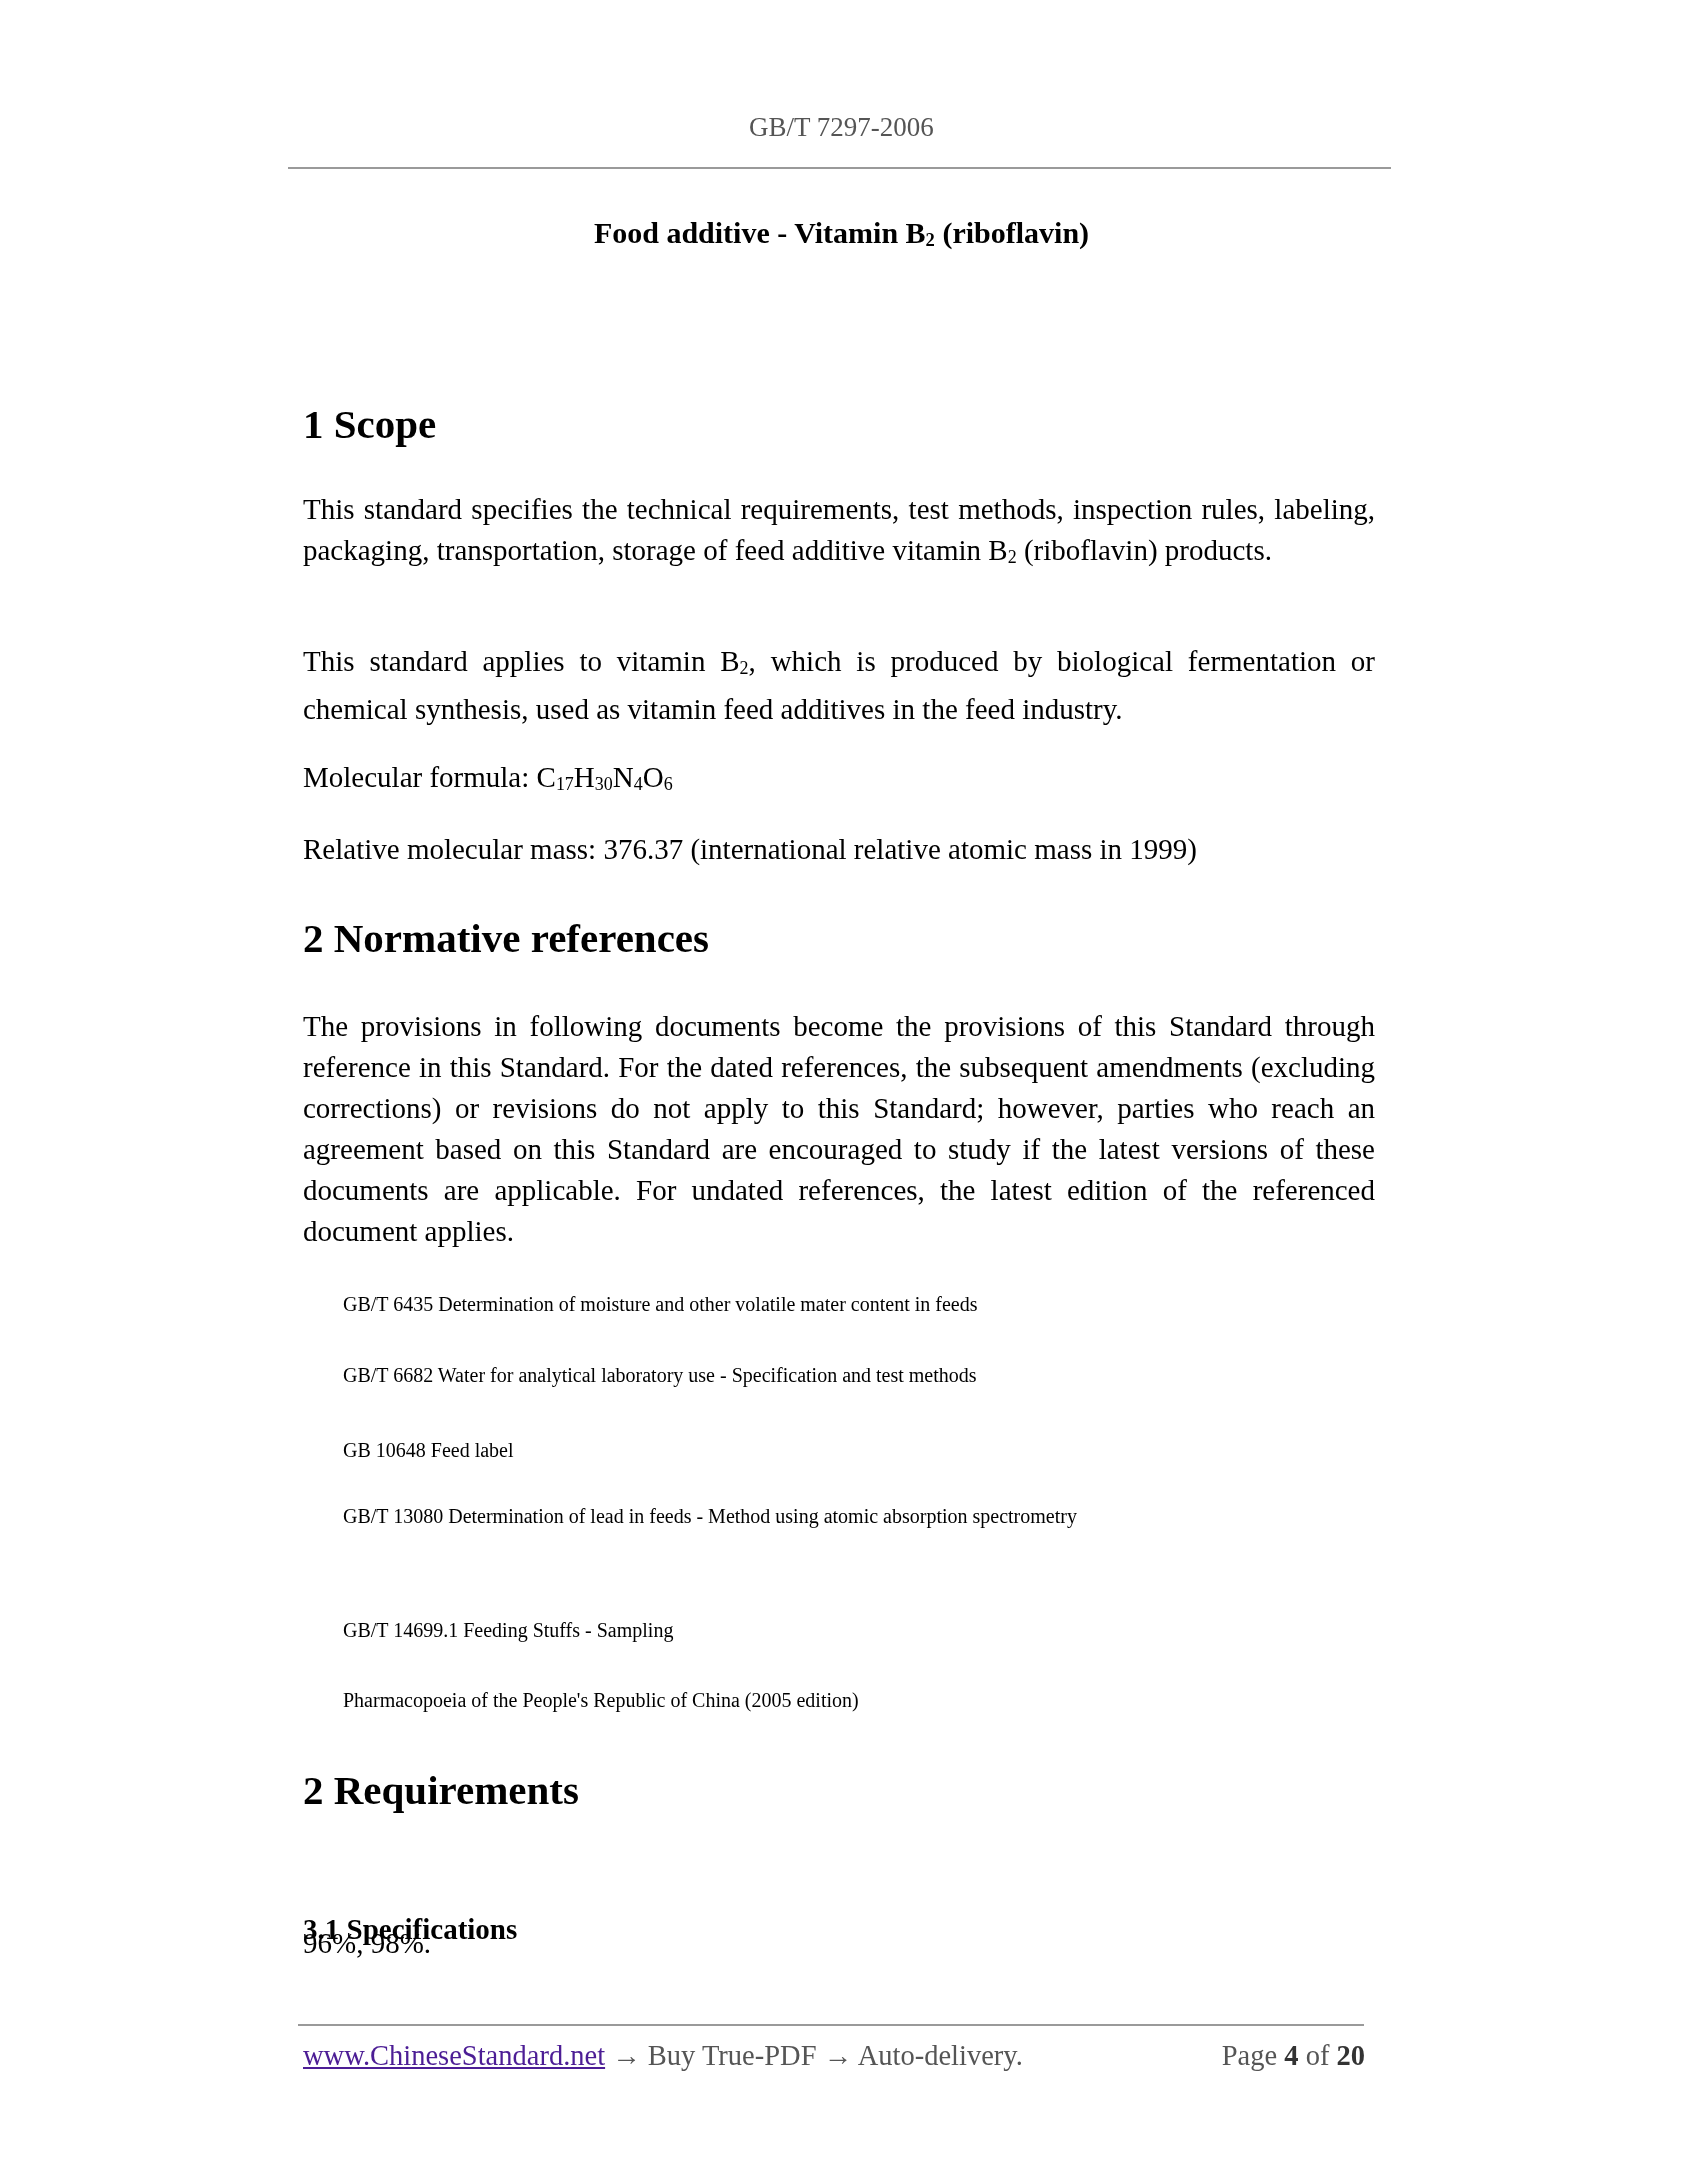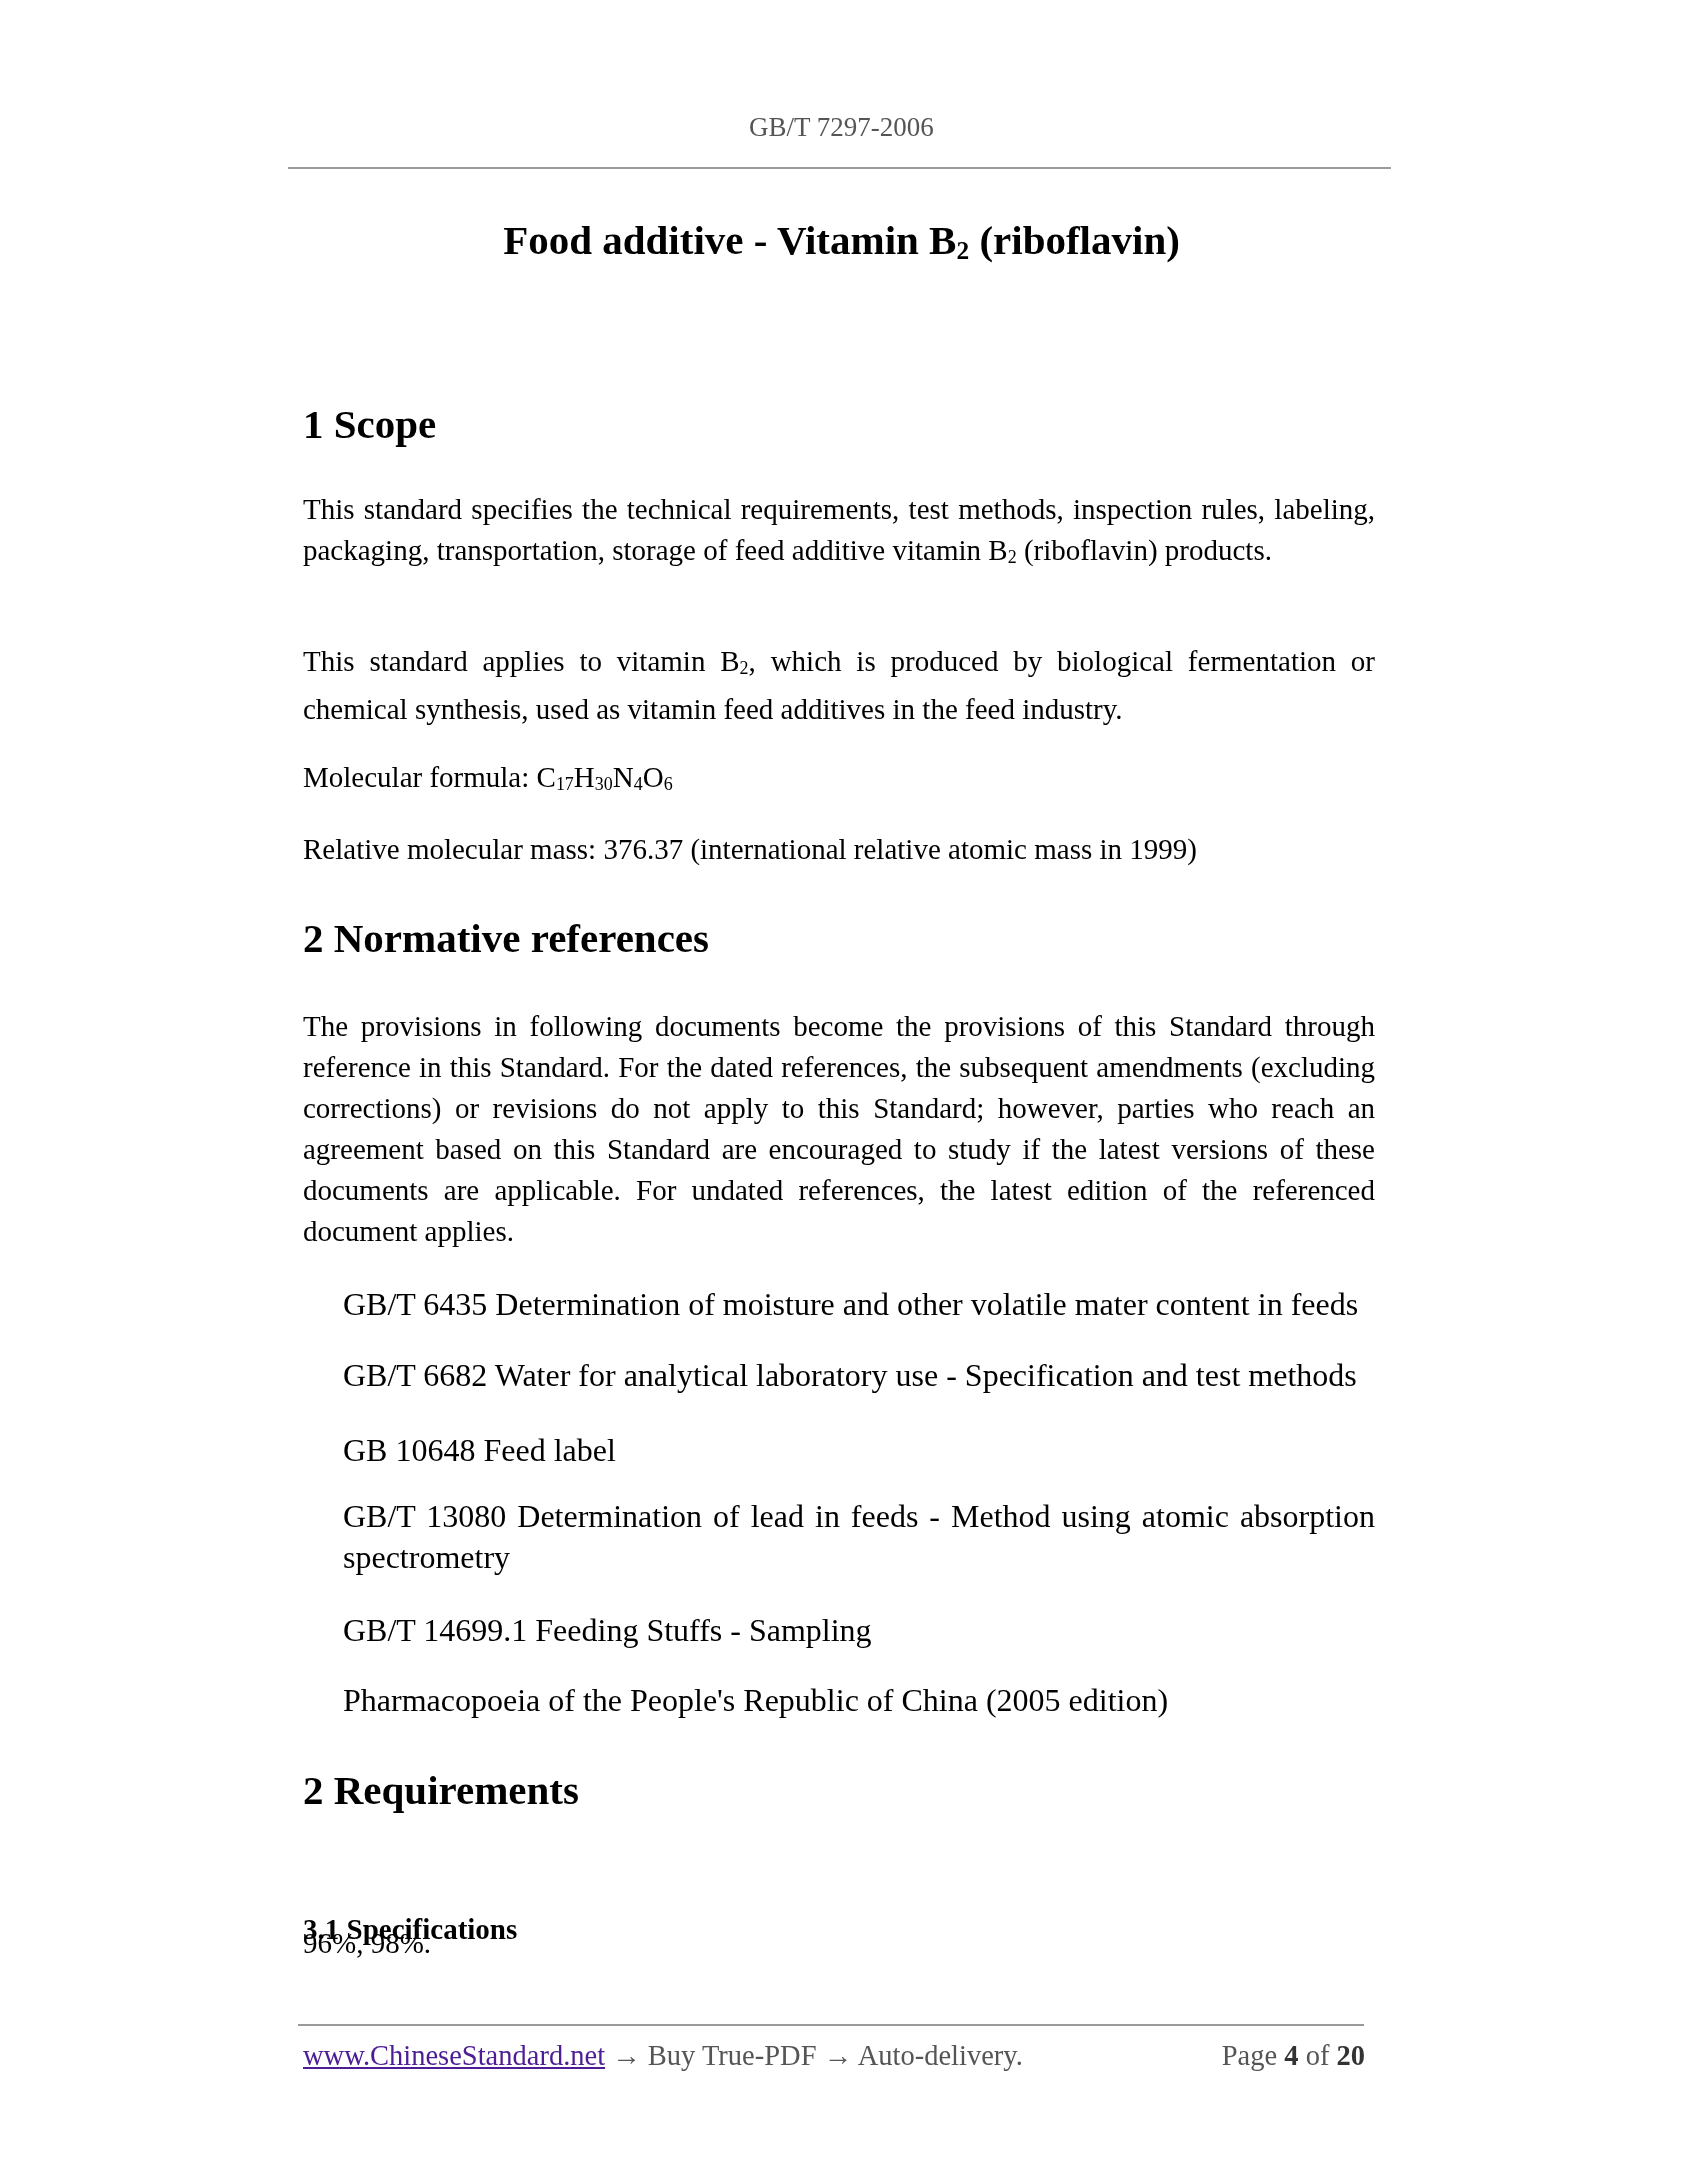--- a/index.html
+++ b/index.html
@@ -5,28 +5,28 @@
   html, body { margin: 0; padding: 0; background: #ffffff; }
   body { width: 1683px; height: 2177px; position: relative; overflow: hidden;
          font-family: "Liberation Serif", "DejaVu Serif", serif; color: #000; }
   .page { position: absolute; left: 0; top: 0; width: 1560px; height: 2177px; margin-top: 15px; }
 
   .header-text { position: absolute; top: 97px; left: 0; width: 1683px; text-align: center;
                  font-size: 27px; color: #555; }
   .header-rule { position: absolute; top: 152px; left: 288px; width: 1103px; height: 1.7px; background: #9a9a9a; }
 
   .doc-title { position: absolute; top: 201px; left: 0; width: 1683px; text-align: center;
-               font-size: 41px; font-weight: bold; }
+               font-size: 30px; font-weight: bold; }
   .sub { font-size: 0.62em; vertical-align: -0.18em; }
 
   .content { position: absolute; left: 303px; width: 1072px; }
   h2 { margin: 0; font-size: 41px; font-weight: bold; }
   h3 { margin: 0; font-size: 29px; font-weight: bold; }
   p { margin: 0; font-size: 29px; line-height: 41px; text-align: justify; }
-  .ref { position: absolute; left: 343px; width: 1032px; font-size: 32px; line-height: 41px; text-align: justify; }
+  .ref { position: absolute; left: 343px; width: 1032px; font-size: 20px; line-height: 41px; text-align: justify; }
 
   .footer-rule { position: absolute; top: 2009px; left: 298px; width: 1066px; height: 1.7px; background: #9a9a9a; }
   .footer { position: absolute; top: 2025px; left: 303px; width: 1062px; font-size: 28.5px; color: #555; }
   .footer a { color: #4c1d95; text-decoration: underline; }
   .footer-left { position: absolute; left: 0; top: 0; white-space: nowrap; }
   .footer-right { position: absolute; right: 0; top: 0; white-space: nowrap; }
   .footer-right b { color: #333; }
 </style>
 </head>
 <body>

